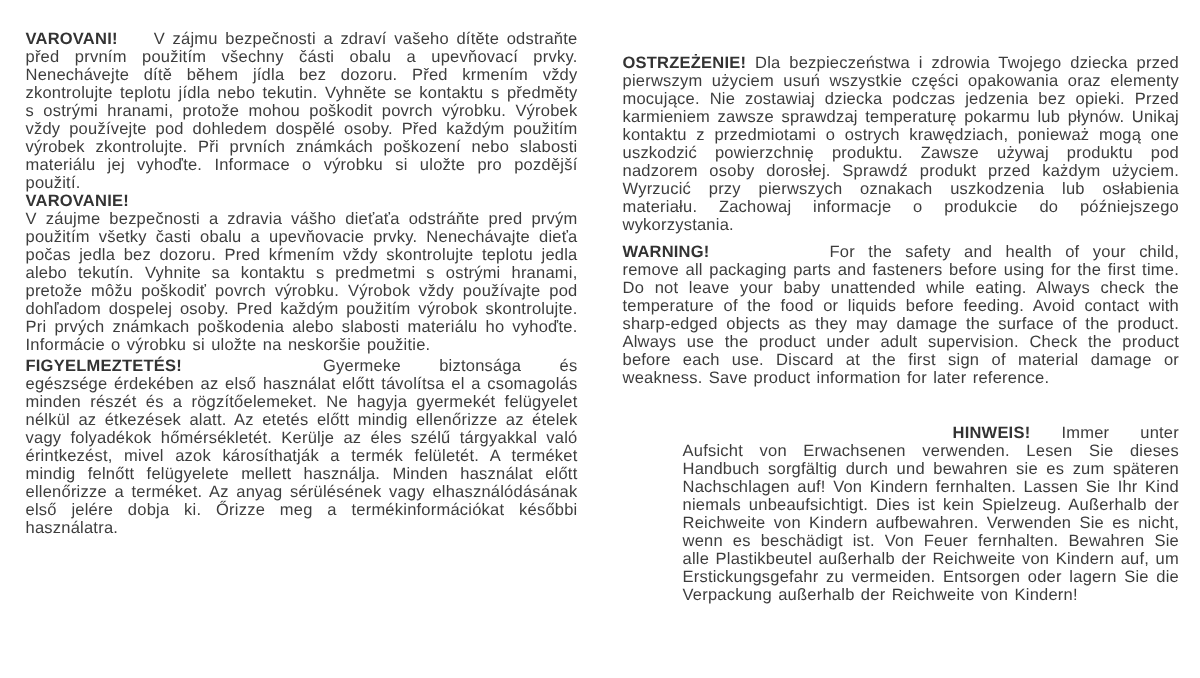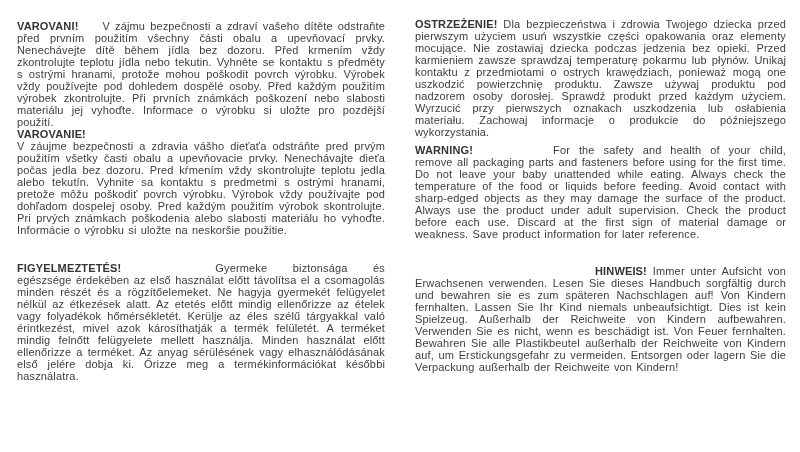--- a/index.html
+++ b/index.html
@@ -25,21 +25,21 @@
   .col {
     box-sizing: border-box;
   }
   .col-left {
     width: 368px;
     margin-right: 30px;
     padding-top: 20px;
   }
   .col-right {
     width: 371px;
-    padding-top: 18px;
+    padding-top: 36px;
   }
   p.sec {
     margin: 0;
     text-align: justify;
     font-size: 11px;
     line-height: 12px;
     letter-spacing: 0.15px;
     word-spacing: 1px;
   }
   .sec-title {
@@ -48,23 +48,23 @@
   }
   .gap {
     display: inline-block;
     height: 1px;
   }
   .gap-cz { width: 24px; }
   .gap-hu { width: 94px; }
   .gap-en { width: 80px; }
   #sec-slovak { }
   #sec-slovak .sec-title { display: block; }
-  #sec-hungarian { margin-top: 26px; }
+  #sec-hungarian { margin-top: 2px; }
   #sec-english { margin-top: 6px; }
-  #sec-german { margin-top: 25px; text-indent: 180px; }
+  #sec-german { margin-top: 25px; text-indent: 180px; margin-left: 40px; }
 </style>
 </head>
 <body>
 
 <div class="page">
 
   <div class="col col-left">
 
     <p class="sec" id="sec-czech"><strong class="sec-title">VAROVANI!</strong><span class="gap gap-cz"></span><span class="sec-body">V zájmu bezpečnosti a zdraví vašeho dítěte odstraňte před prvním použitím všechny části obalu a upevňovací prvky. Nenechávejte dítě během jídla bez dozoru. Před krmením vždy zkontrolujte teplotu jídla nebo tekutin. Vyhněte se kontaktu s předměty s ostrými hranami, protože mohou poškodit povrch výrobku. Výrobek vždy používejte pod dohledem dospělé osoby. Před každým použitím výrobek zkontrolujte. Při prvních známkách poškození nebo slabosti materiálu jej vyhoďte. Informace o výrobku si uložte pro pozdější použití.</span></p>
 

